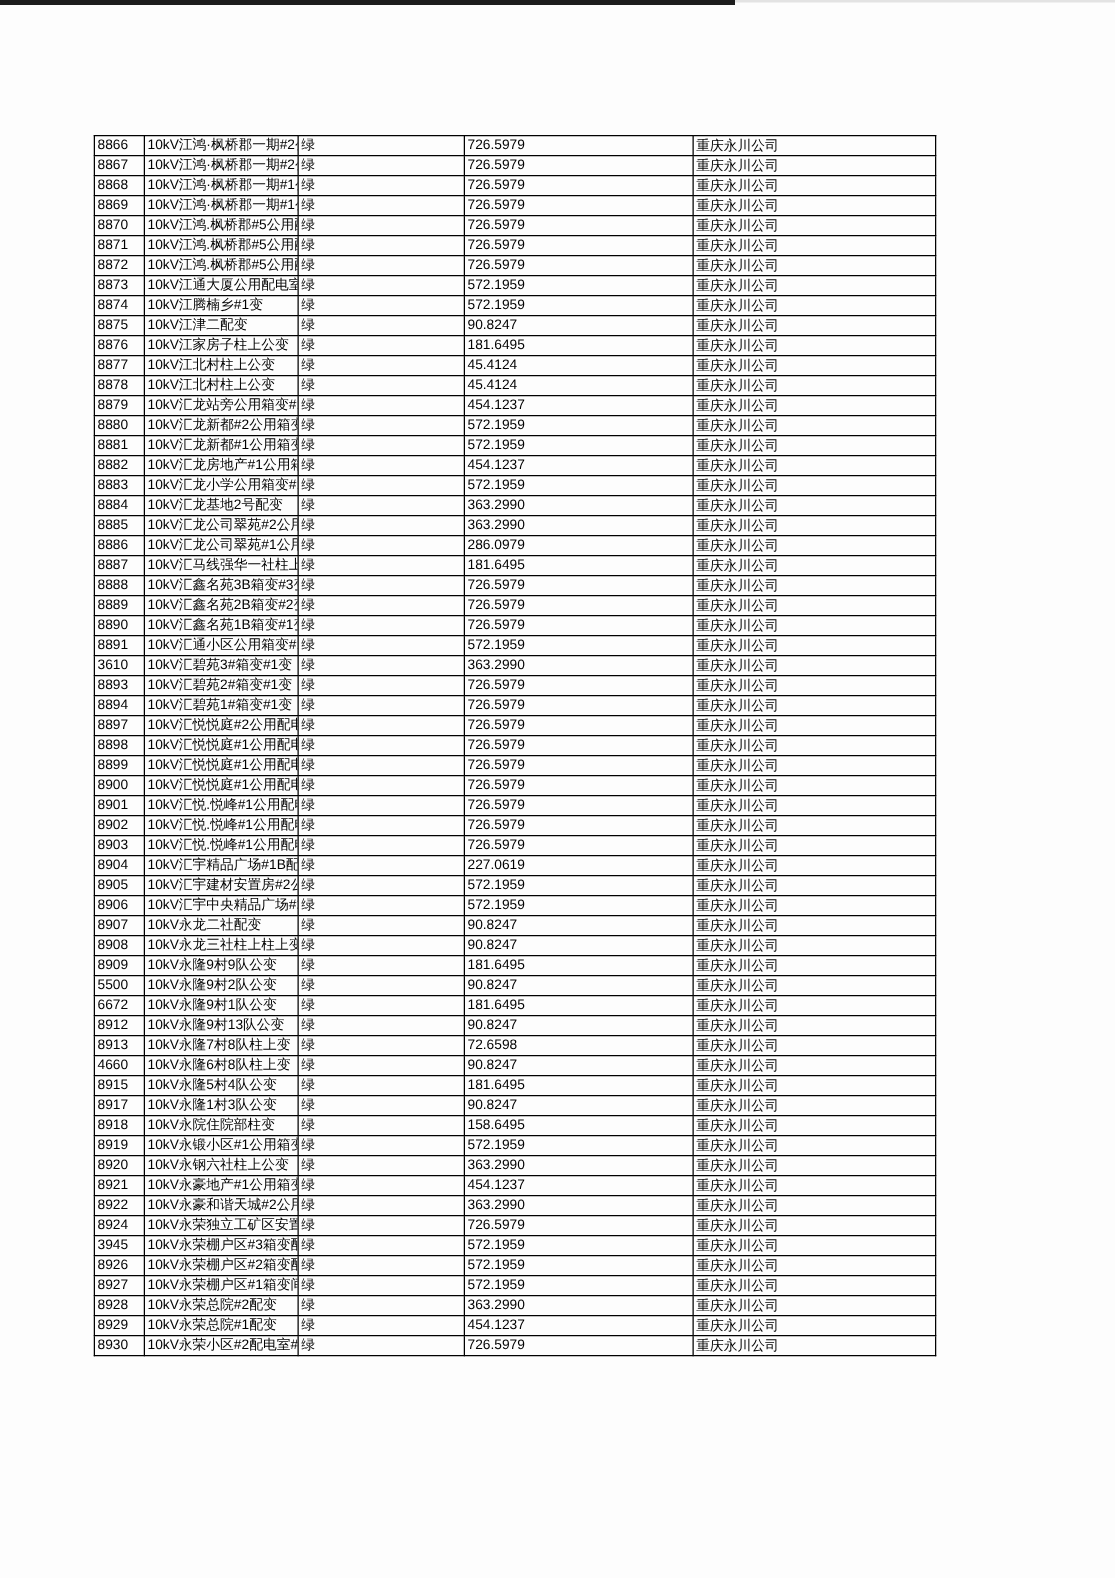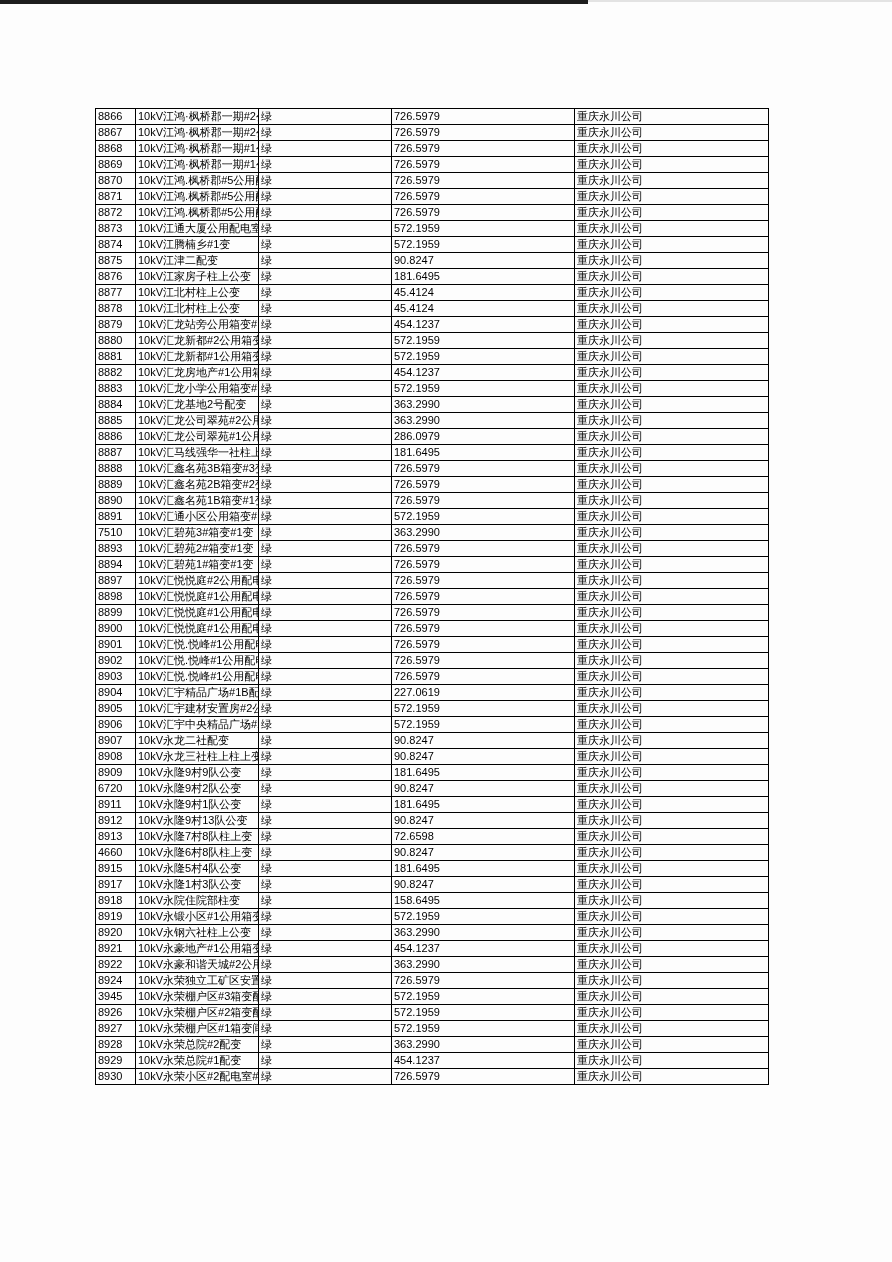--- a/index.html
+++ b/index.html
@@ -25,21 +25,21 @@
   .top-strip-light {
     position: absolute;
     top: 0;
     left: 588px;
     width: 304px;
     height: 2px;
     background: #e3e3e3;
   }
   table.grid {
     position: absolute;
-    left: 95px;
+    left: 75px;
     top: 108px;
     width: 648px;
     border-collapse: collapse;
     table-layout: fixed;
   }
   table.grid td {
     border: 1px solid #000000;
     height: 15px;
     line-height: 15px;
     font-size: 11px;
@@ -243,21 +243,21 @@
         <td class="c4">重庆永川公司</td>
       </tr>
       <tr>
         <td class="c0">8891</td>
         <td class="c1">10kV汇通小区公用箱变#1</td>
         <td class="c2">绿</td>
         <td class="c3">572.1959</td>
         <td class="c4">重庆永川公司</td>
       </tr>
       <tr>
-        <td class="c0">7510</td>
+        <td class="c0">3610</td>
         <td class="c1">10kV汇碧苑3#箱变#1变</td>
         <td class="c2">绿</td>
         <td class="c3">363.2990</td>
         <td class="c4">重庆永川公司</td>
       </tr>
       <tr>
         <td class="c0">8893</td>
         <td class="c1">10kV汇碧苑2#箱变#1变</td>
         <td class="c2">绿</td>
         <td class="c3">726.5979</td>
@@ -355,28 +355,28 @@
         <td class="c4">重庆永川公司</td>
       </tr>
       <tr>
         <td class="c0">8909</td>
         <td class="c1">10kV永隆9村9队公变</td>
         <td class="c2">绿</td>
         <td class="c3">181.6495</td>
         <td class="c4">重庆永川公司</td>
       </tr>
       <tr>
-        <td class="c0">6720</td>
+        <td class="c0">5500</td>
         <td class="c1">10kV永隆9村2队公变</td>
         <td class="c2">绿</td>
         <td class="c3">90.8247</td>
         <td class="c4">重庆永川公司</td>
       </tr>
       <tr>
-        <td class="c0">8911</td>
+        <td class="c0">6672</td>
         <td class="c1">10kV永隆9村1队公变</td>
         <td class="c2">绿</td>
         <td class="c3">181.6495</td>
         <td class="c4">重庆永川公司</td>
       </tr>
       <tr>
         <td class="c0">8912</td>
         <td class="c1">10kV永隆9村13队公变</td>
         <td class="c2">绿</td>
         <td class="c3">90.8247</td>

